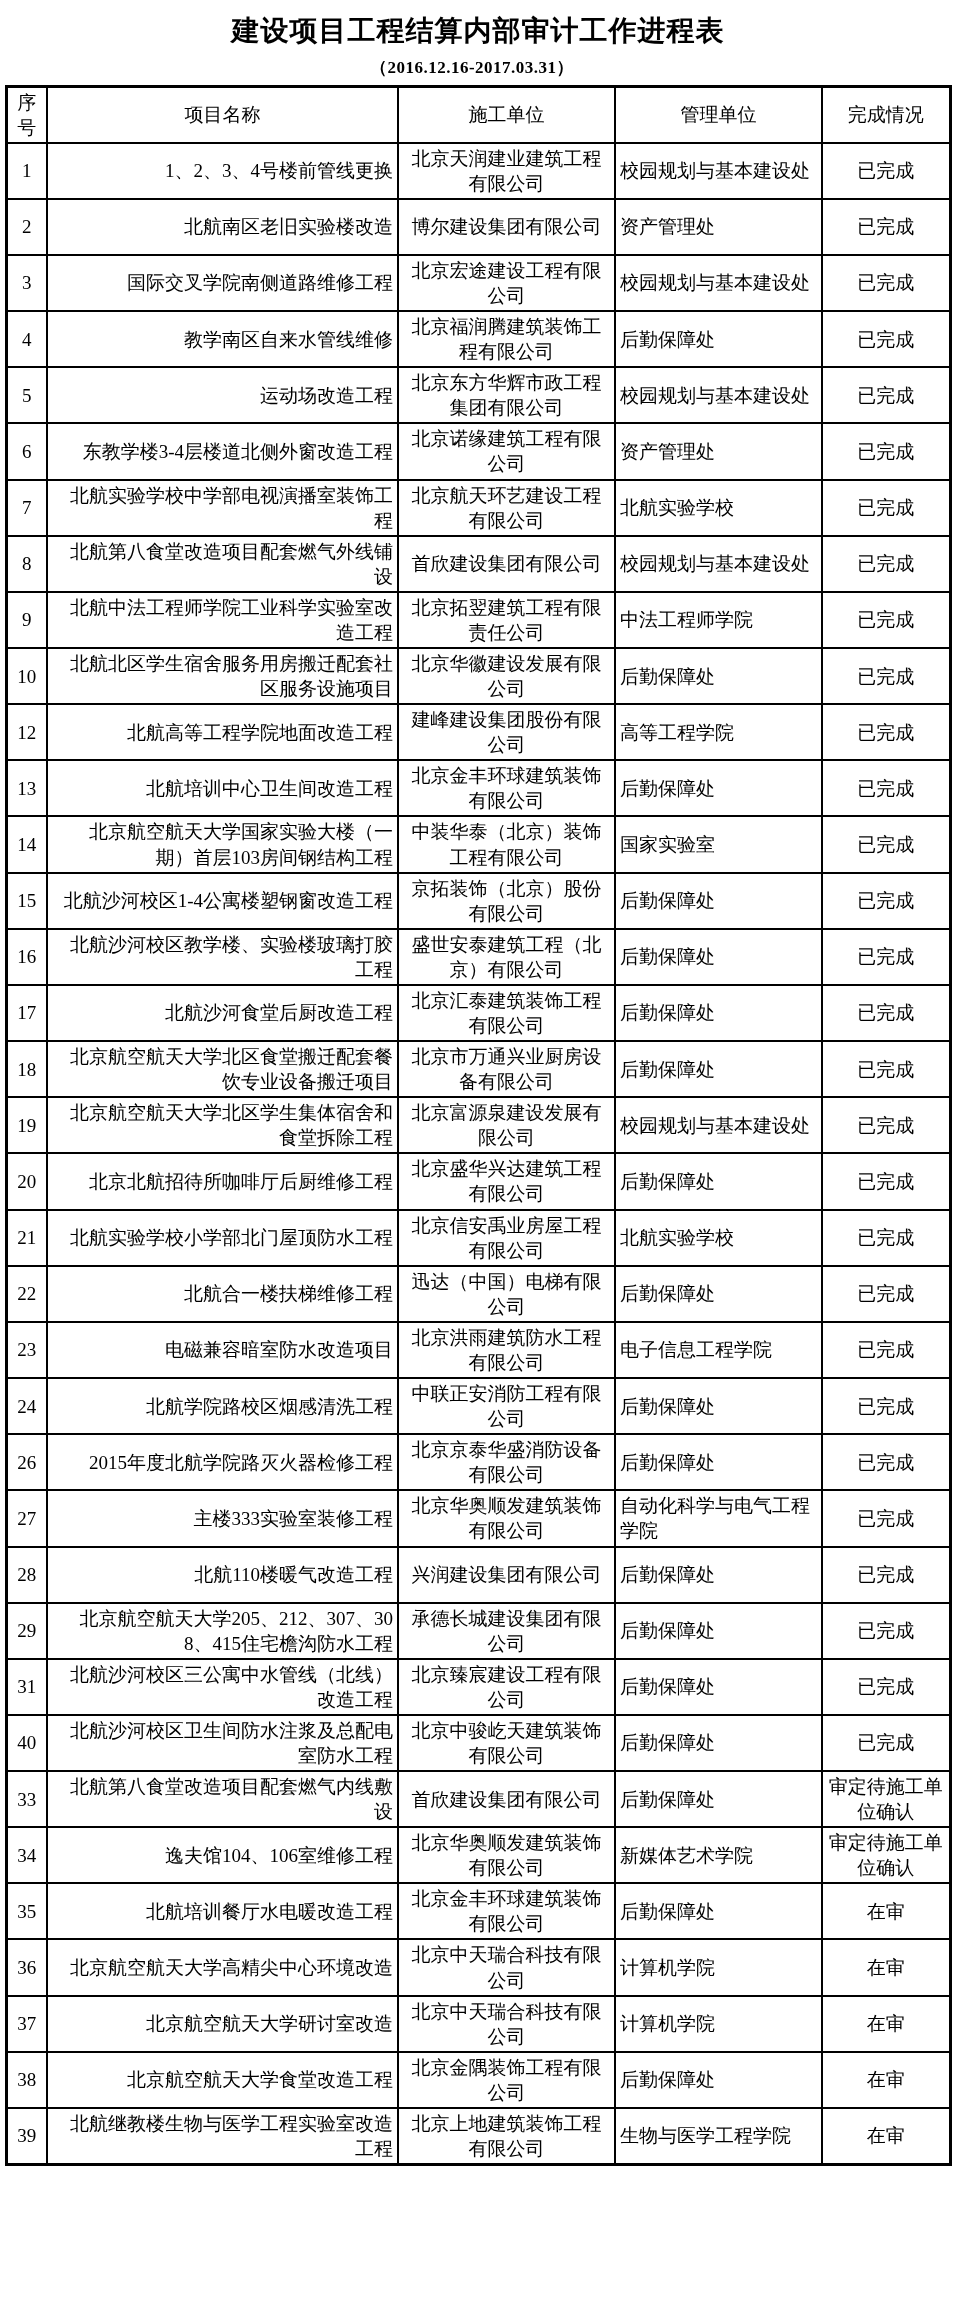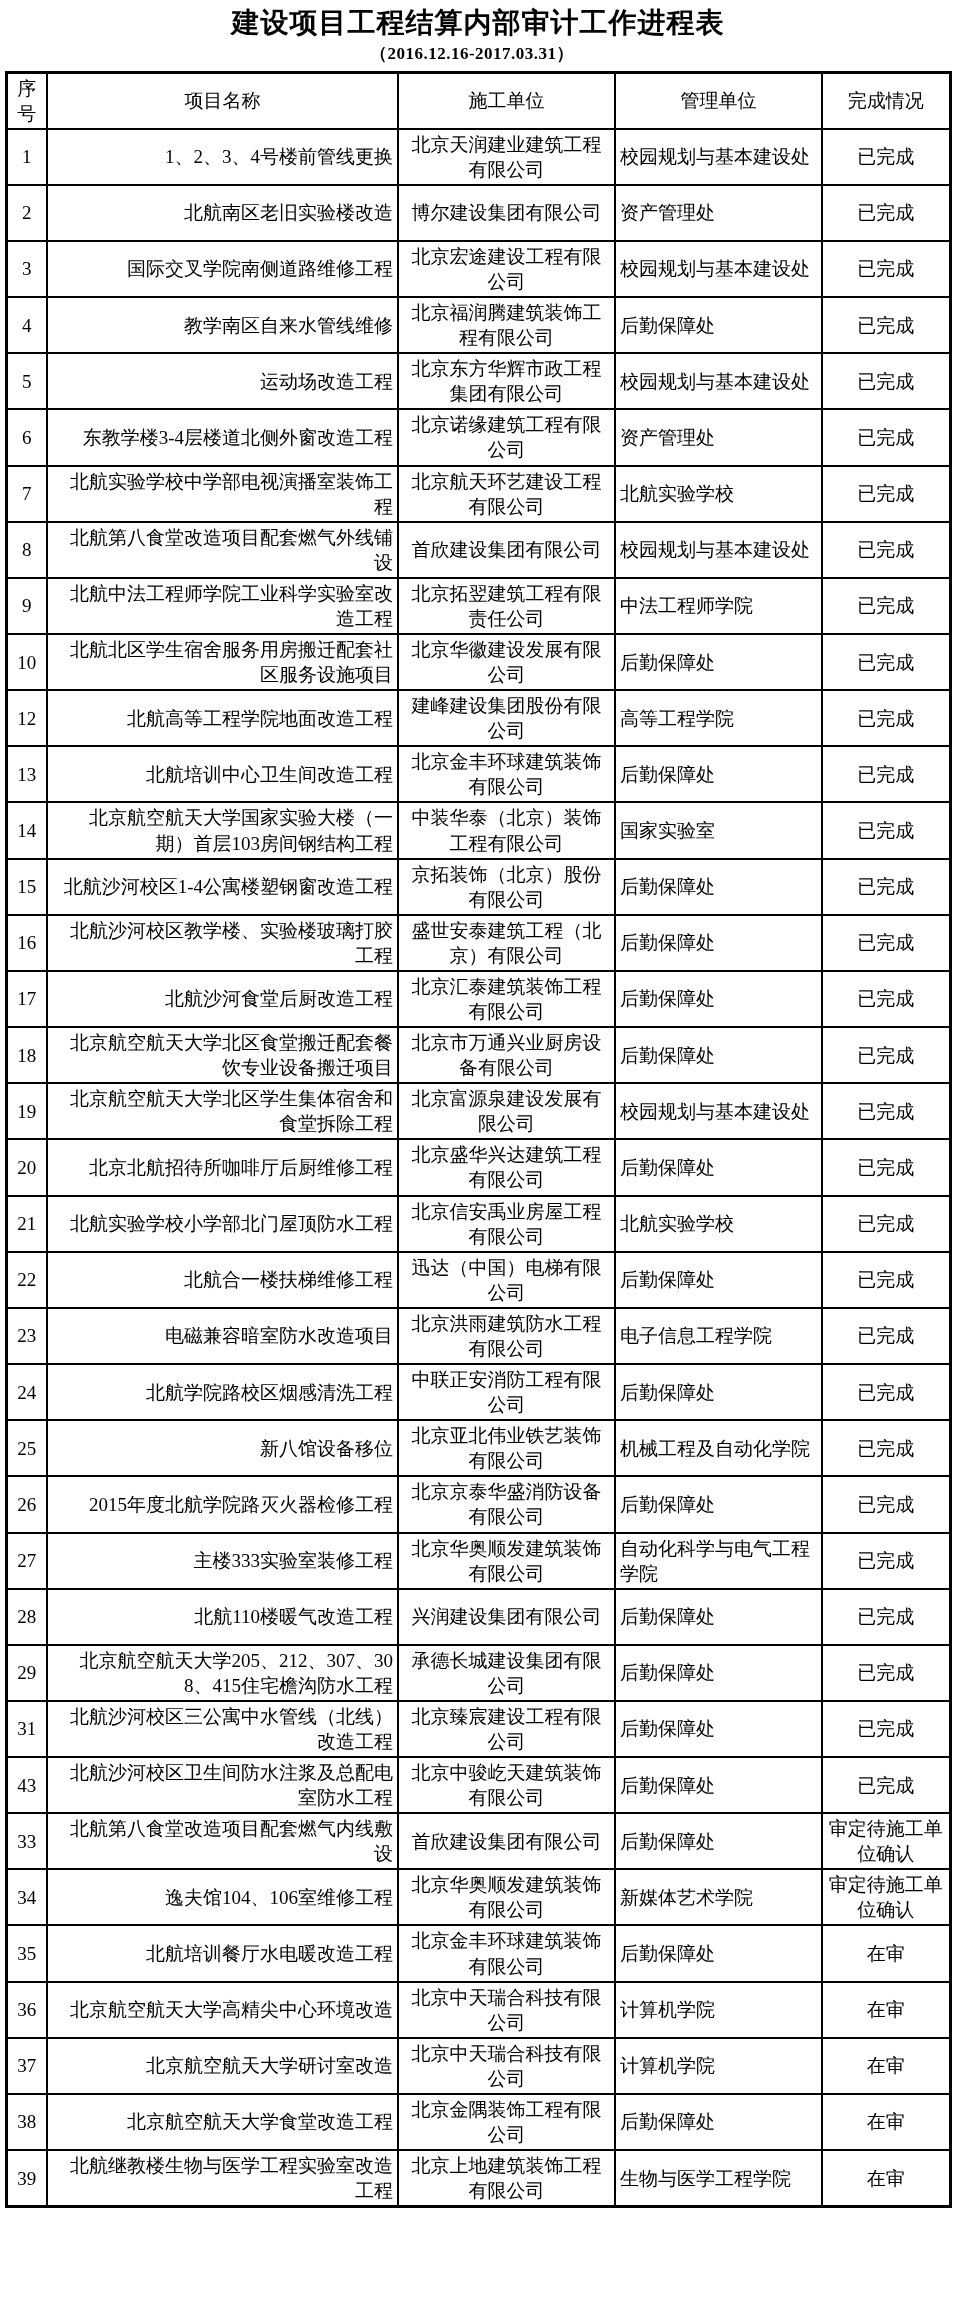--- a/index.html
+++ b/index.html
@@ -9,21 +9,21 @@
     width: 956px;
   }
   .page {
     width: 956px;
     font-family: "Liberation Serif", "DejaVu Serif", serif;
     color: #000;
     padding-top: 6px;
     box-sizing: border-box;
   }
   .title {
-    margin: 0;
+    margin: 8px;
     text-align: center;
     font-size: 28px;
     font-weight: bold;
     letter-spacing: 1px;
     line-height: 1.2;
   }
   .subtitle {
     text-align: center;
     font-size: 17px;
     font-weight: bold;
@@ -244,27 +244,20 @@
           <td class="cell-status">已完成</td>
         </tr>
         <tr>
           <td class="cell-no">24</td>
           <td class="cell-project">北航学院路校区烟感清洗工程</td>
           <td class="cell-contractor">中联正安消防工程有限公司</td>
           <td class="cell-manager">后勤保障处</td>
           <td class="cell-status">已完成</td>
         </tr>
         <tr>
-          <td class="cell-no">25</td>
-          <td class="cell-project">新八馆设备移位</td>
-          <td class="cell-contractor">北京亚北伟业铁艺装饰有限公司</td>
-          <td class="cell-manager">机械工程及自动化学院</td>
-          <td class="cell-status">已完成</td>
-        </tr>
-        <tr>
           <td class="cell-no">26</td>
           <td class="cell-project">2015年度北航学院路灭火器检修工程</td>
           <td class="cell-contractor">北京京泰华盛消防设备有限公司</td>
           <td class="cell-manager">后勤保障处</td>
           <td class="cell-status">已完成</td>
         </tr>
         <tr>
           <td class="cell-no">27</td>
           <td class="cell-project">主楼333实验室装修工程</td>
           <td class="cell-contractor">北京华奥顺发建筑装饰有限公司</td>
@@ -286,21 +279,21 @@
           <td class="cell-status">已完成</td>
         </tr>
         <tr>
           <td class="cell-no">31</td>
           <td class="cell-project">北航沙河校区三公寓中水管线（北线）改造工程</td>
           <td class="cell-contractor">北京臻宸建设工程有限公司</td>
           <td class="cell-manager">后勤保障处</td>
           <td class="cell-status">已完成</td>
         </tr>
         <tr>
-          <td class="cell-no">43</td>
+          <td class="cell-no">40</td>
           <td class="cell-project">北航沙河校区卫生间防水注浆及总配电室防水工程</td>
           <td class="cell-contractor">北京中骏屹天建筑装饰有限公司</td>
           <td class="cell-manager">后勤保障处</td>
           <td class="cell-status">已完成</td>
         </tr>
         <tr>
           <td class="cell-no">33</td>
           <td class="cell-project">北航第八食堂改造项目配套燃气内线敷设</td>
           <td class="cell-contractor">首欣建设集团有限公司</td>
           <td class="cell-manager">后勤保障处</td>

